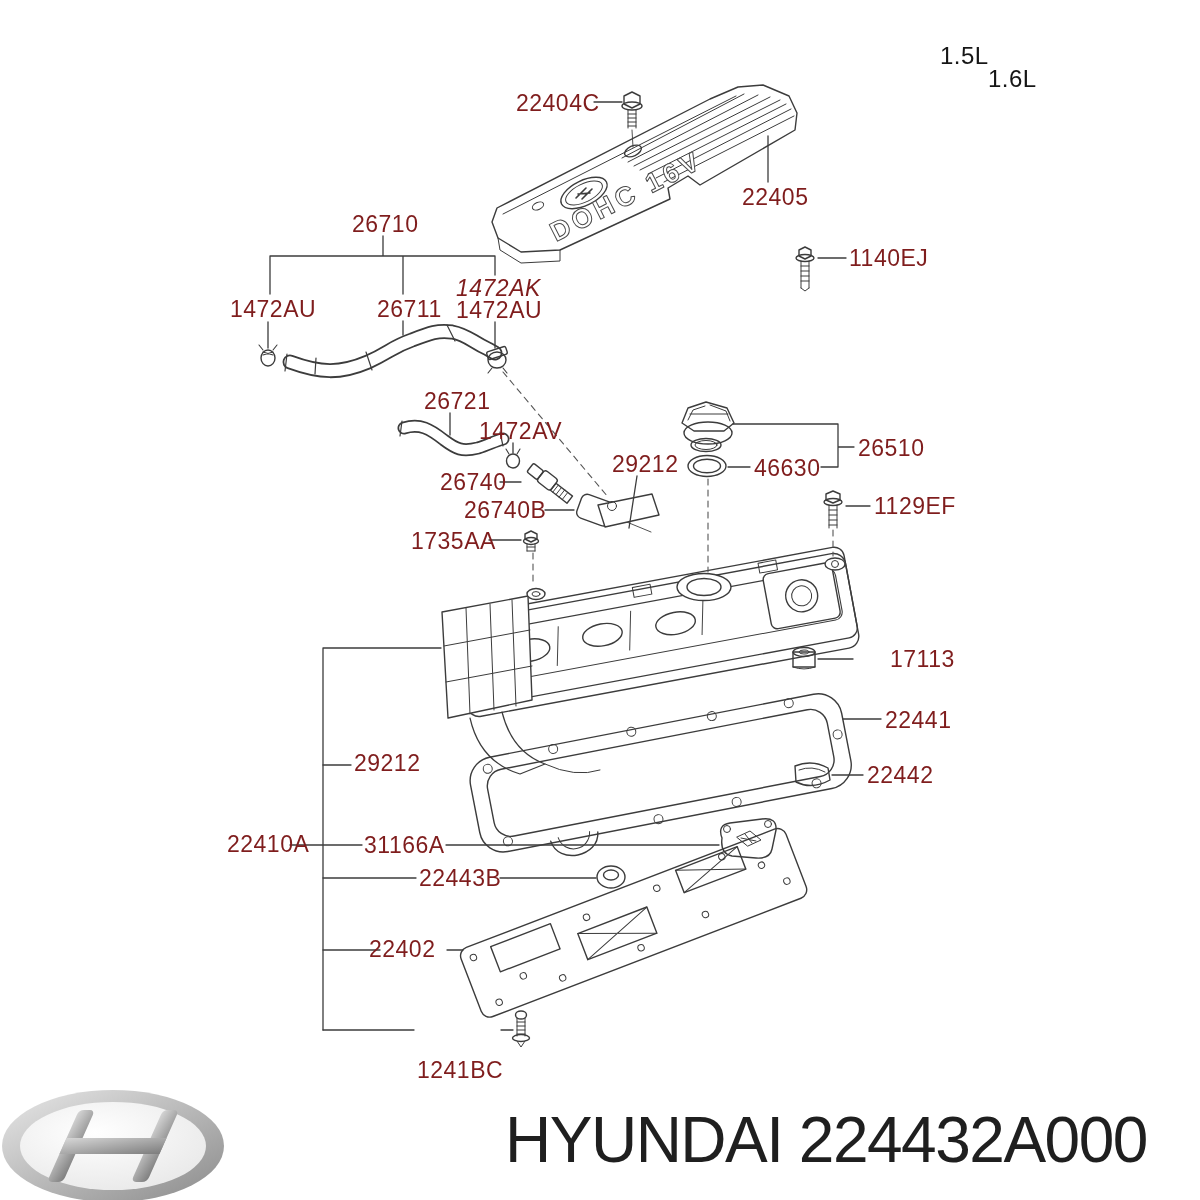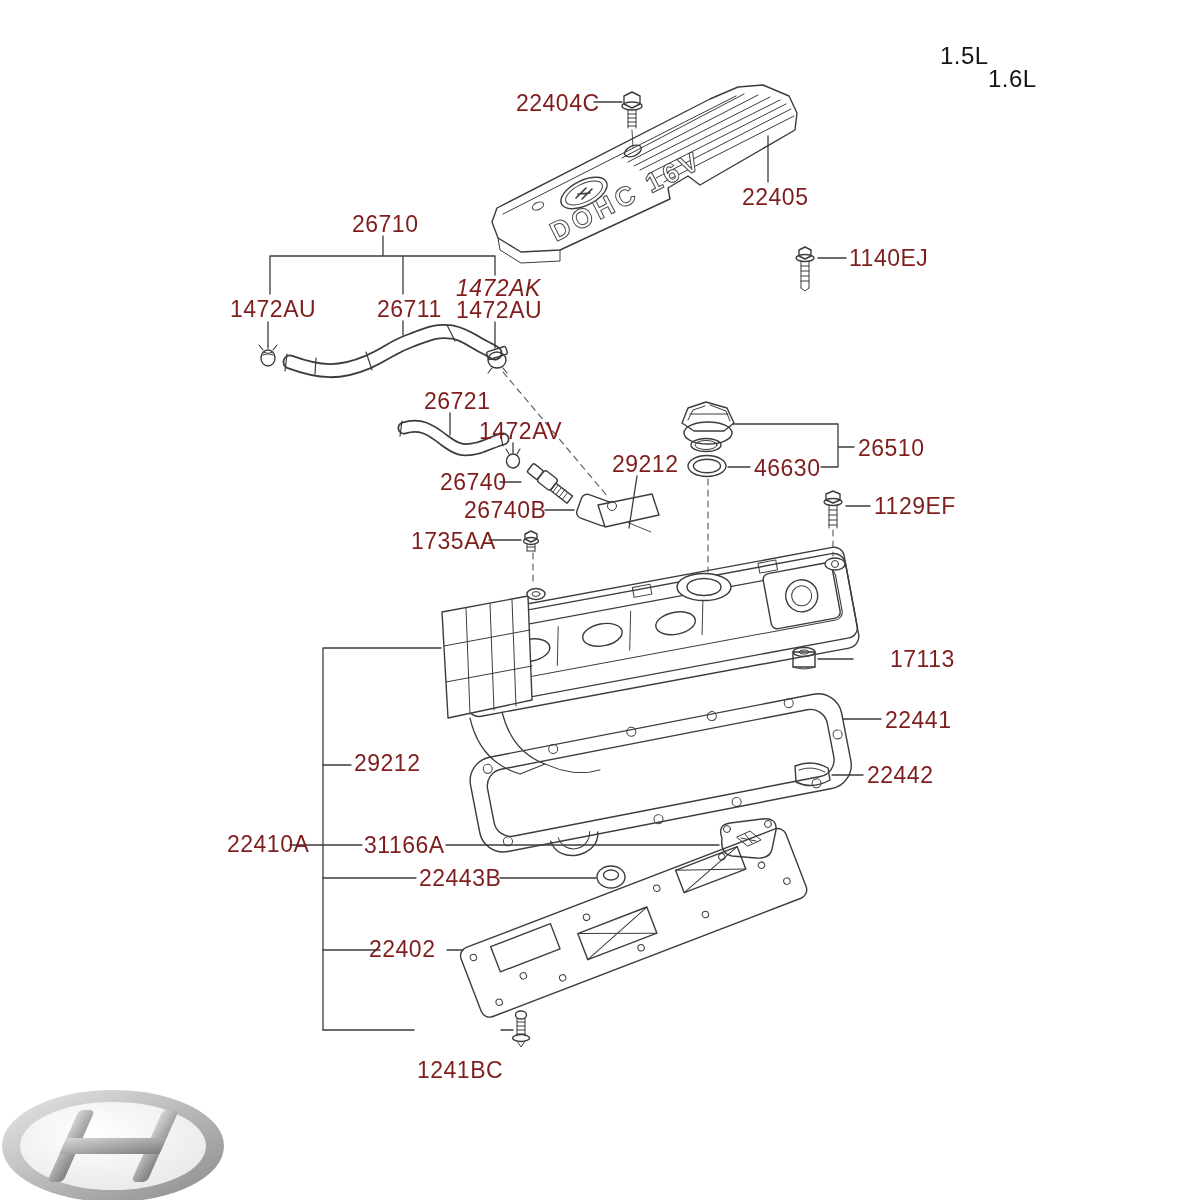--- a/index.html
+++ b/index.html
@@ -294,13 +294,14 @@
   <div class="plabel" style="left:857px;top:648px;margin-left:33px;">17113</div>
   <div class="plabel" style="left:885px;top:709px;">22441</div>
   <div class="plabel" style="left:867px;top:764px;">22442</div>
   <div class="plabel" style="left:354px;top:752px;">29212</div>
   <div class="plabel" style="left:211px;top:833px;margin-left:16px;">22410A</div>
   <div class="plabel" style="left:364px;top:834px;">31166A</div>
   <div class="plabel" style="left:419px;top:867px;">22443B</div>
   <div class="plabel" style="left:369px;top:938px;">22402</div>
   <div class="plabel" style="left:417px;top:1019px;margin-top:40px;">1241BC</div>
 
+  <div id="footer-text">HYUNDAI 224432A000</div>
 </div>
 
 </body></html>

